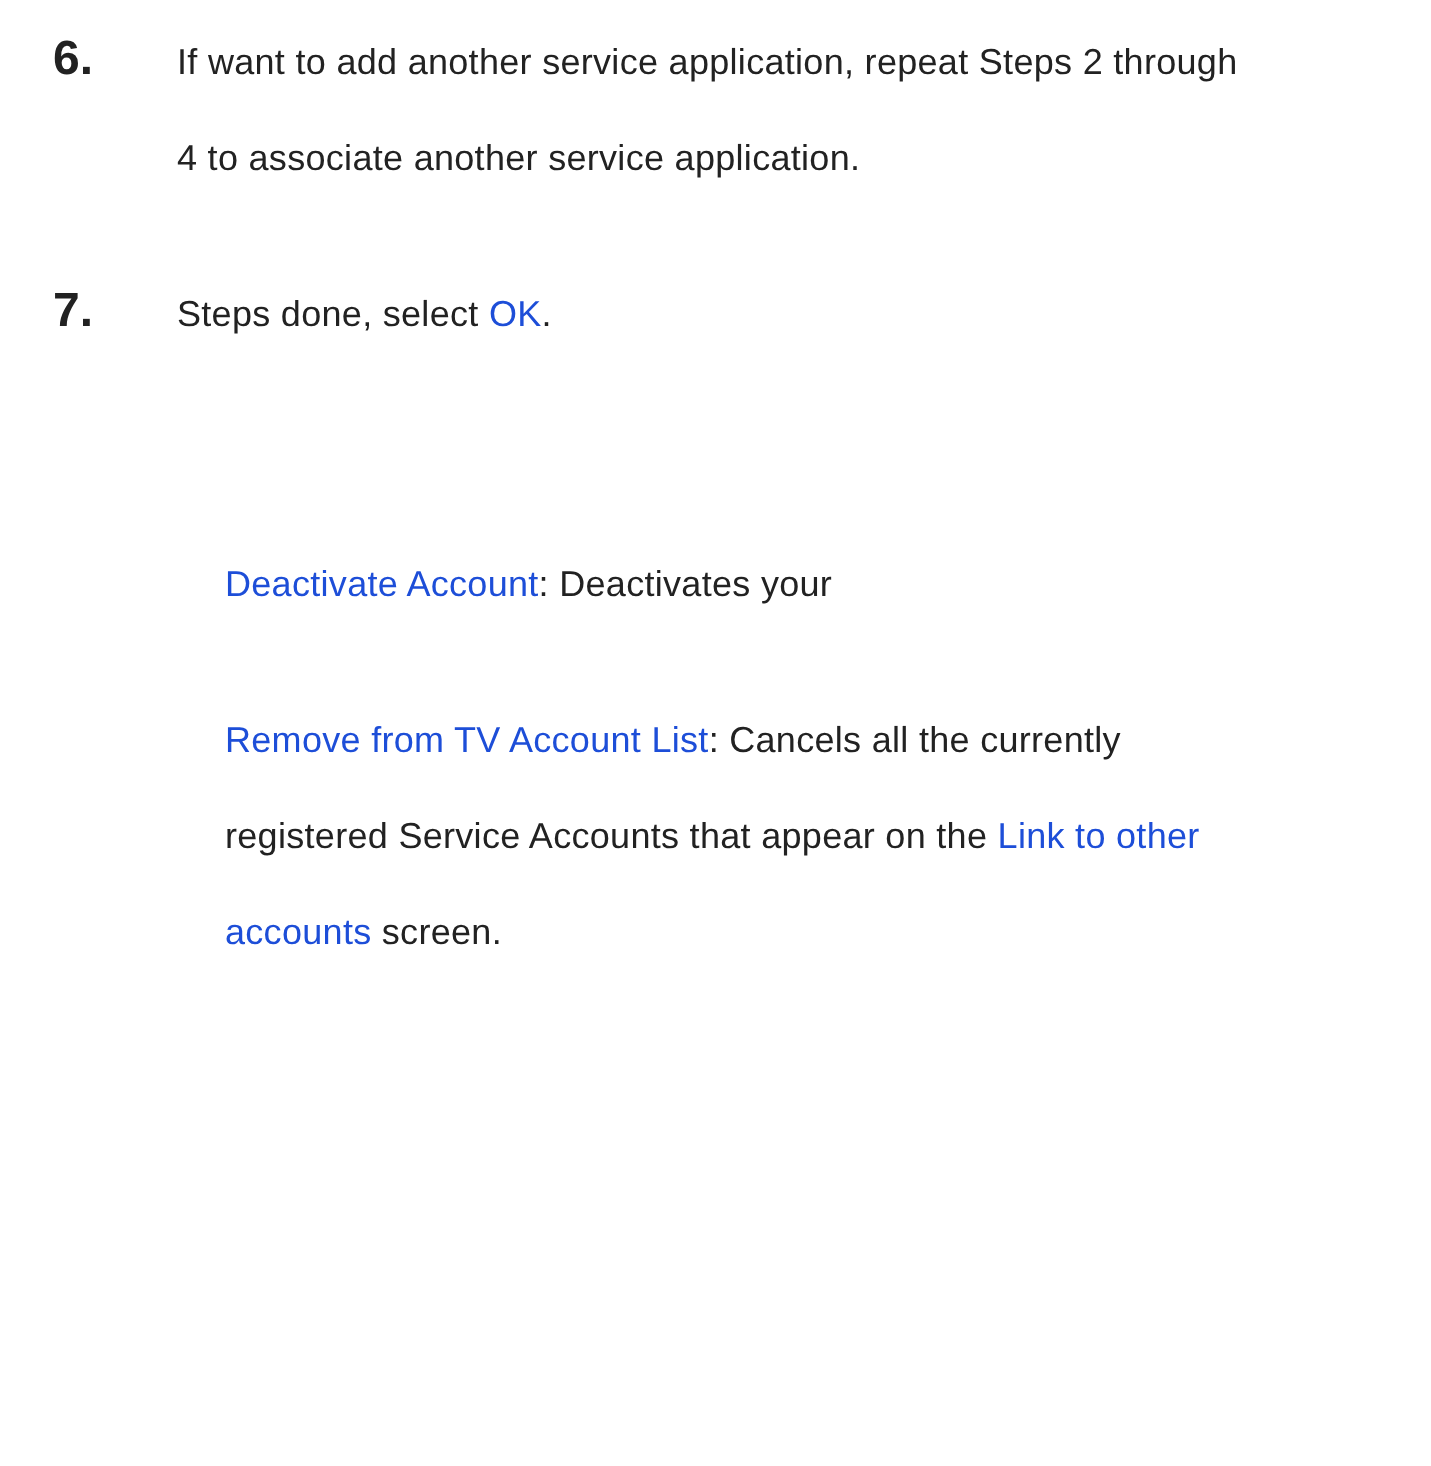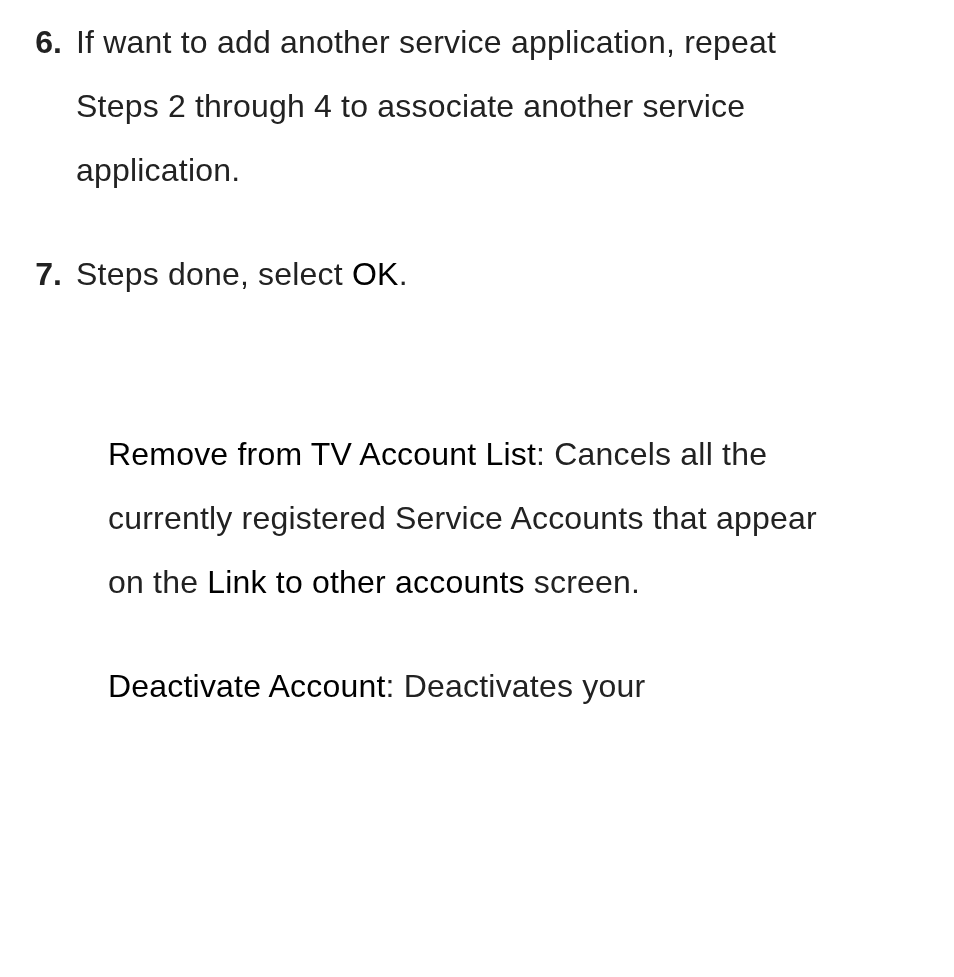--- a/index.html
+++ b/index.html
@@ -27,28 +27,29 @@
     font-size: 32px;
     width: 62px;
     text-align: right;
     flex-shrink: 0;
   }
   .num-dot {
     font-weight: bold;
     margin-right: 14px;
   }
   .body-text {
-    font-size: 32px;
+    font-size: 24px;
     line-height: 64px;
     letter-spacing: 0.2px;
+    margin-left: 42px;
   }
   .list-body {
     max-width: 708px;
   }
-  .hl { color: #000000; text-align: right; }
+  .hl { color: #1d4ed8; text-align: right; }
   .para-block {
     margin-top: 116px;
     margin-left: 108px;
     max-width: 750px;
   }
   .para {
     margin-bottom: 40px;
   }
 </style>
 </head>
@@ -66,22 +67,22 @@
     <span class="num">7.</span>
     <span class="num-dot"></span>
     <span class="body-text list-body">
       <span>Steps done, select </span><span class="hl">OK</span><span>.</span>
     </span>
   </div>
 
   <div class="para-block">
 
     <div class="para body-text">
-      <span class="hl">Remove from TV Account List</span><span>: Cancels all the currently registered Service Accounts that appear on the </span><span class="hl">Link to other accounts</span><span> screen.</span>
+      <span class="hl">Deactivate Account</span><span>: Deactivates your</span>
     </div>
 
     <div class="para body-text">
-      <span class="hl">Deactivate Account</span><span>: Deactivates your</span>
+      <span class="hl">Remove from TV Account List</span><span>: Cancels all the currently registered Service Accounts that appear on the </span><span class="hl">Link to other accounts</span><span> screen.</span>
     </div>
 
   </div>
 
 </div>
 
 </body></html>

